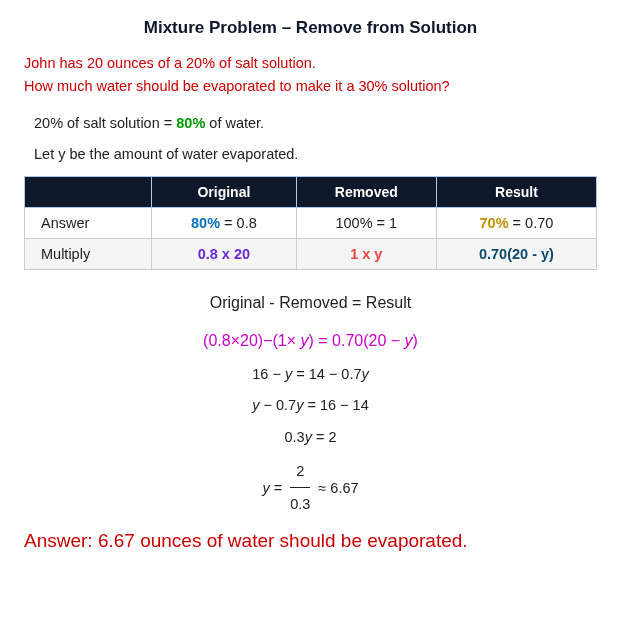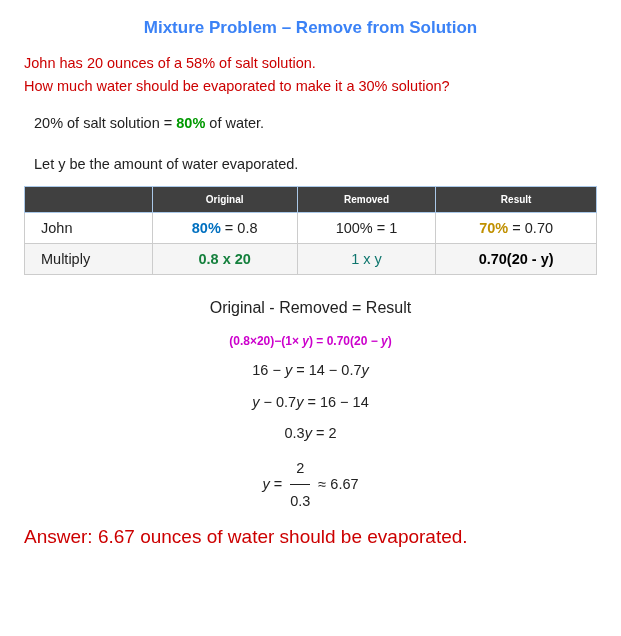--- a/index.html
+++ b/index.html
@@ -9,92 +9,92 @@
       background: #fff;
       font-family: Arial, sans-serif;
       font-size: 15px;
       color: #222;
       padding: 18px 24px 18px 24px;
     }
     .title {
       text-align: center;
       font-weight: bold;
       font-size: 17px;
-      color: #3b82f6;
+      color: #0f172a;
       margin-bottom: 14px;
     }
     .problem {
       color: #cc0000;
       font-size: 14.5px;
       margin-bottom: 12px;
       line-height: 1.6;
     }
     .notes {
       margin-left: 10px;
-      margin-bottom: 20px;
+      margin-bottom: 10px;
       line-height: 1.8;
       font-size: 14.5px;
     }
     .green { color: #009900; font-weight: bold; }
     .purple { color: #8800aa; font-weight: bold; }
     .let-stmt {
       margin-left: 10px;
       margin-bottom: 14px;
       font-size: 14.5px;
     }
     table {
       width: 100%;
       border-collapse: collapse;
       margin-bottom: 16px;
     }
     table th {
-      background-color: #404040;
+      background-color: #0f172a;
       color: #fff;
       font-weight: bold;
       text-align: center;
       padding: 7px 10px;
       border: 1px solid #aac8e8;
-      font-size: 10px;
+      font-size: 14px;
     }
     table td {
       text-align: center;
       padding: 7px 10px;
       border: 1px solid #ccc;
       font-size: 14.5px;
     }
     table td.row-label {
       text-align: left;
       padding-left: 16px;
       font-weight: normal;
     }
     table tr:nth-child(odd) td { background: #fff; }
     table tr:nth-child(even) td { background: #f5f5f5; }
     .blue-val { color: #0070c0; font-weight: bold; }
     .dark-yellow { color: #c09000; font-weight: bold; }
-    .magenta { color: #15803d; font-weight: bold; }
-    .teal { color: #0f766e; font-weight: normal; margin-top: 8px; }
+    .magenta { color: #6d28d9; font-weight: bold; }
+    .teal { color: #ef4444; font-weight: bold; margin-top: 8px; }
 
     .equations {
       text-align: center;
       font-size: 15px;
       line-height: 2.1;
     }
     .eq-line {
       display: block;
       text-align: center;
       margin: 1px 0;
     }
     .eq-label {
       font-size: 16px;
       margin-bottom: 4px;
     }
     .eq-main {
       color: #cc00cc;
-      font-weight: bold;
-      font-size: 12px;
+      font-weight: normal;
+      font-size: 16px;
     }
     .eq-normal {
       font-size: 14.5px;
       color: #222;
     }
     .fraction {
       display: inline-block;
       text-align: center;
       vertical-align: middle;
       margin: 0 2px;
@@ -116,21 +116,21 @@
       text-align: left;
       margin-top: 10px;
     }
   </style>
 </head>
 <body>
 
 <div class="title">Mixture Problem – Remove from Solution</div>
 
 <div class="problem">
-  <div>John has 20 ounces of a 58% of salt solution.</div>
+  <div>John has 20 ounces of a 20% of salt solution.</div>
   <div>How much water should be evaporated to make it a 30% solution?</div>
 </div>
 
 <div class="notes">
   <div>
     <span>20% of salt solution = </span><span class="green">80%</span><span> of water.</span>
   </div>
 </div>
 
 <div class="let-stmt">Let y be the amount of water evaporated.</div>
@@ -139,34 +139,34 @@
   <thead>
     <tr>
       <th></th>
       <th>Original</th>
       <th>Removed</th>
       <th>Result</th>
     </tr>
   </thead>
   <tbody>
     <tr>
-      <td class="row-label">John</td>
+      <td class="row-label">Answer</td>
       <td>
         <span class="blue-val">80%</span><span> = 0.8</span>
       </td>
       <td>100% = 1</td>
       <td>
         <span class="dark-yellow">70%</span><span> = 0.70</span>
       </td>
     </tr>
     <tr>
       <td class="row-label">Multiply</td>
       <td><span class="magenta">0.8 x 20</span></td>
       <td><span class="teal">1 x y</span></td>
-      <td><span style="color:#000000;font-weight:bold;">0.70(20 - y)</span></td>
+      <td><span style="color:#0c4a6e;font-weight:bold;">0.70(20 - y)</span></td>
     </tr>
   </tbody>
 </table>
 
 <div class="equations">
   <div class="eq-line eq-label">Original - Removed = Result</div>
   <div class="eq-line eq-main">
     <span>(0.8×20)−(1× <i>y</i>) = 0.70(20 − <i>y</i>)</span>
   </div>
   <div class="eq-line eq-normal">16 − <i>y</i> = 14 − 0.7<i>y</i></div>

